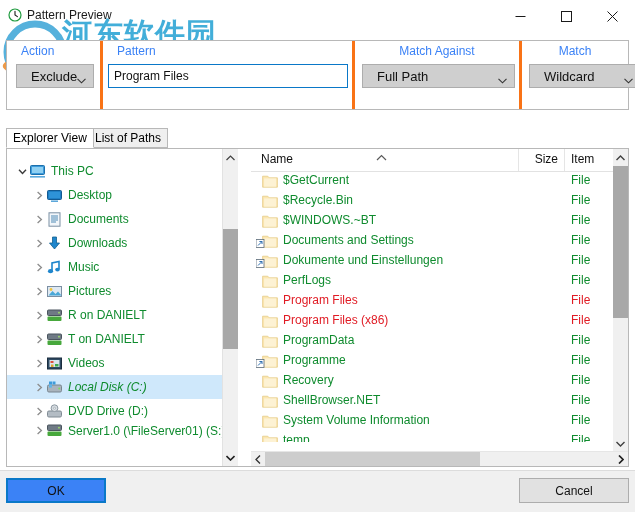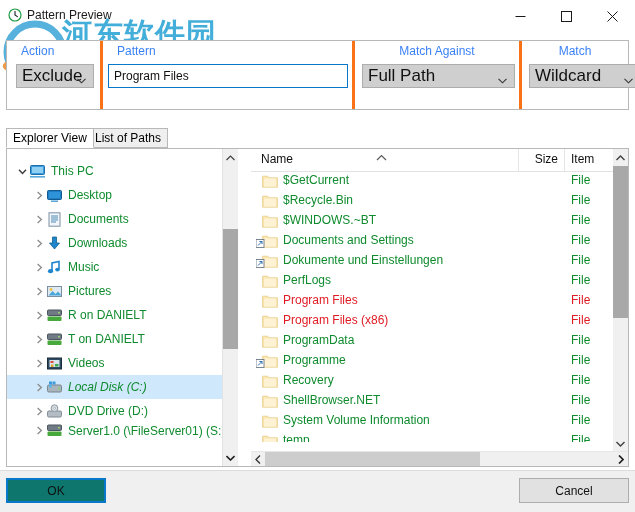--- a/index.html
+++ b/index.html
@@ -36,21 +36,21 @@
   .pp-col + .pp-col{border-left:3px solid #f97316;}
   .pp-col.action{width:93px;}
   .pp-col.pattern{width:252px;}
   .pp-col.match{width:167px;}
   .pp-col.type{flex:1;}
   .pp-hdr{text-align:center;font-size:12px;color:#3b82f6;padding-top:3px;height:17px;line-height:15px;}
   .pp-hdr.left{text-align:left;padding-left:14px;}
 
   .combo{position:absolute;height:24px;background:#cfcfcf;border:1px solid #adadad;
          box-sizing:border-box;display:flex;align-items:center;}
-  .combo .cv{padding-left:5px;font-size:17px;color:#111;white-space:nowrap;overflow:hidden;}
+  .combo .cv{padding-left:14px;font-size:13px;color:#111;white-space:nowrap;overflow:hidden;}
   .combo .chev{position:absolute;right:7px;top:8px;}
   .combo.action-combo{left:9px;top:23px;width:78px;}
   .combo.match-combo{left:7px;top:23px;width:153px;}
   .combo.type-combo{left:7px;top:23px;width:112px;}
 
   .textbox{position:absolute;left:5px;top:23px;width:240px;height:24px;background:#fff;
            border:1px solid #0a78c8;box-sizing:border-box;display:flex;align-items:center;}
   .textbox .tv{padding-left:5px;font-size:12px;color:#111;}
 
   
@@ -110,21 +110,21 @@
   
   .lhb{position:absolute;left:0;bottom:0;width:377px;height:14px;background:#f0f0f0;border-top:1px solid #e6e6e6;}
   .lhb .ar{position:absolute;top:0;width:14px;height:14px;display:flex;align-items:center;justify-content:center;}
   .lhb .ar.l{left:0;} .lhb .ar.r{right:0;}
   .lhb .thumb{position:absolute;top:0;height:14px;background:#cdcdcd;}
 
   
   .footer{position:absolute;left:0;top:470px;width:635px;height:42px;background:#f0f0f0;border-top:1px solid #dcdcdc;}
   .btn{position:absolute;top:7px;height:25px;box-sizing:border-box;background:#e1e1e1;border:1px solid #adadad;
        font-size:12px;color:#111;display:flex;align-items:center;justify-content:center;}
-  .btn.ok{left:6px;width:100px;border:2px solid #0a78c8;background:#0f766e;}
+  .btn.ok{left:6px;width:100px;border:2px solid #0a78c8;background:#3b82f6;}
   .btn.cancel{right:6px;width:110px;}
 </style>
 </head>
 <body>
 
 <div id="app">
 
   <div class="titlebar">
     <div class="title-left">
       <span class="app-icon">

